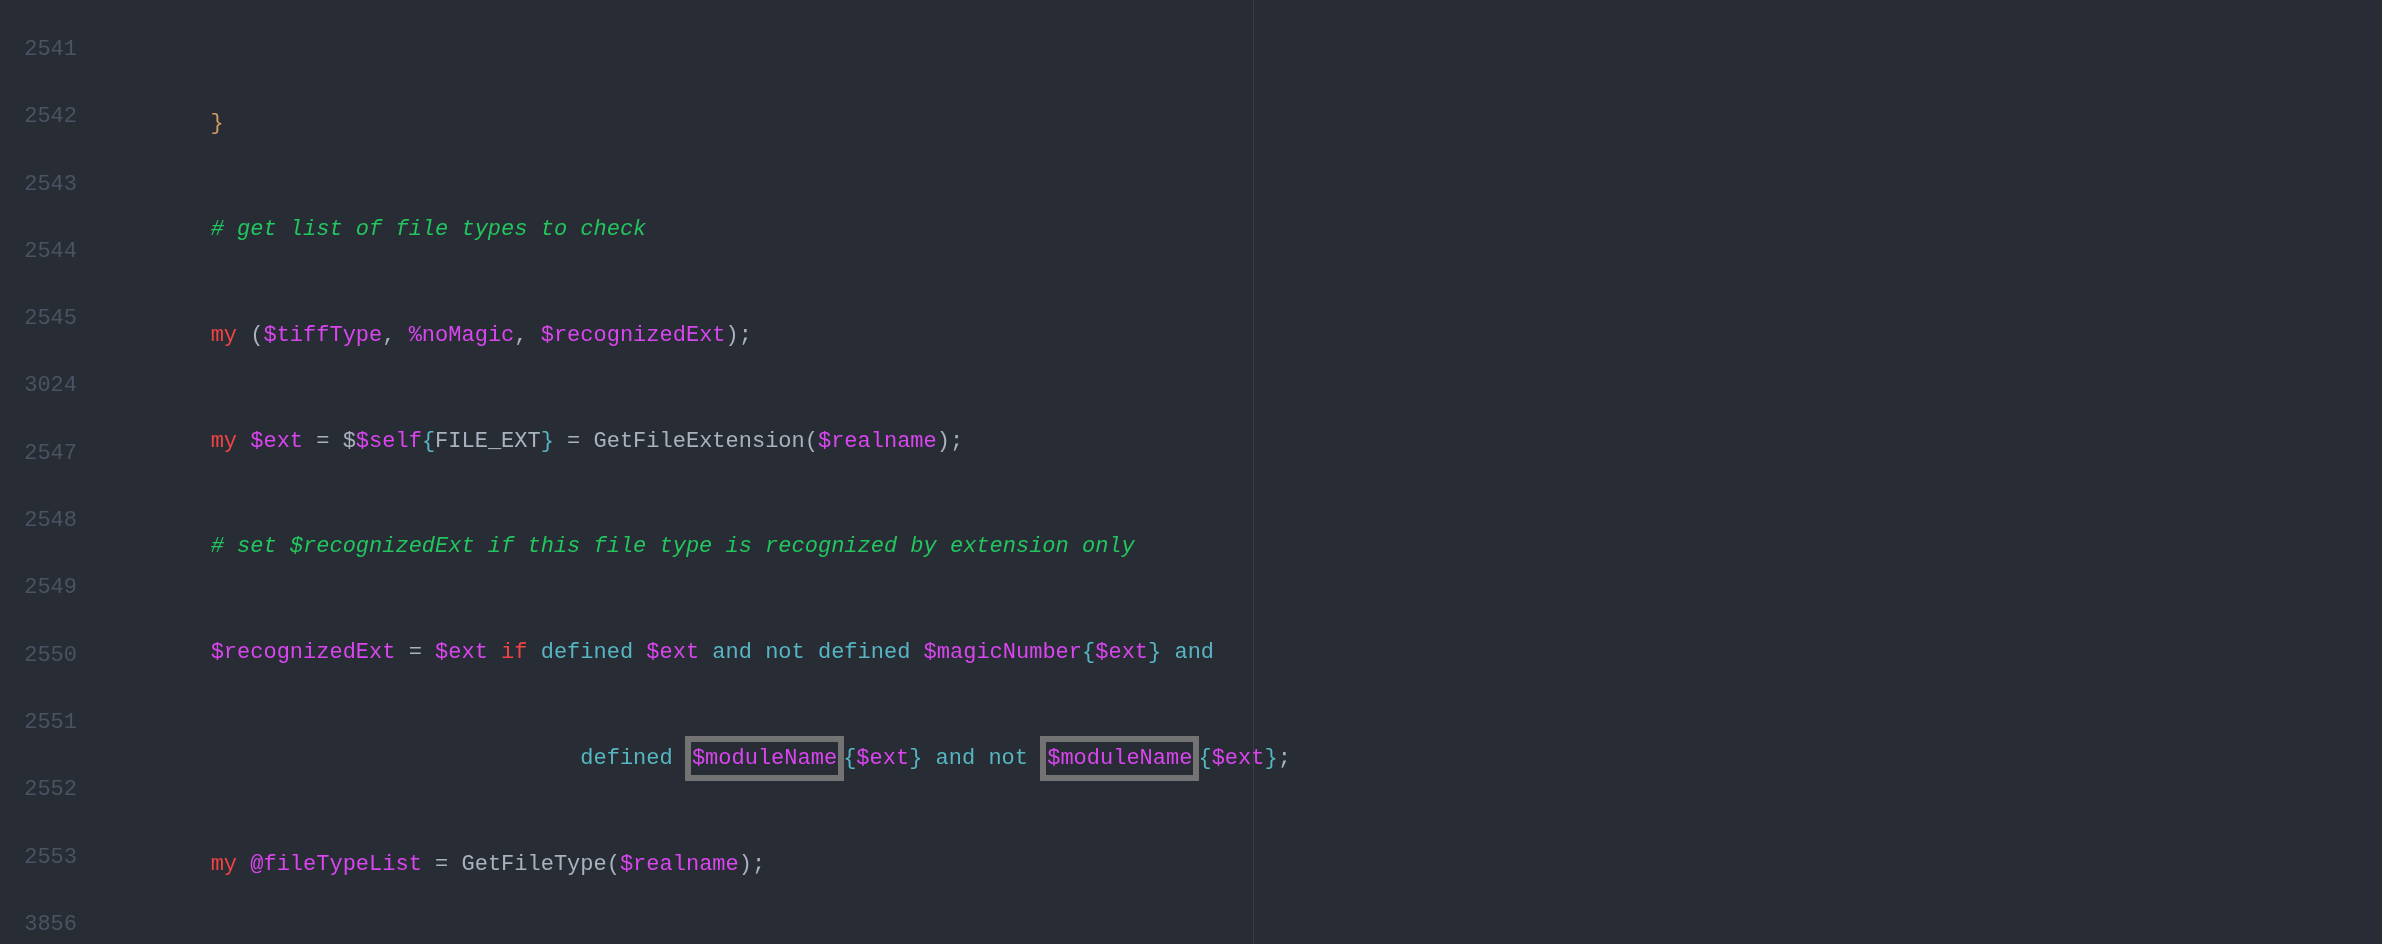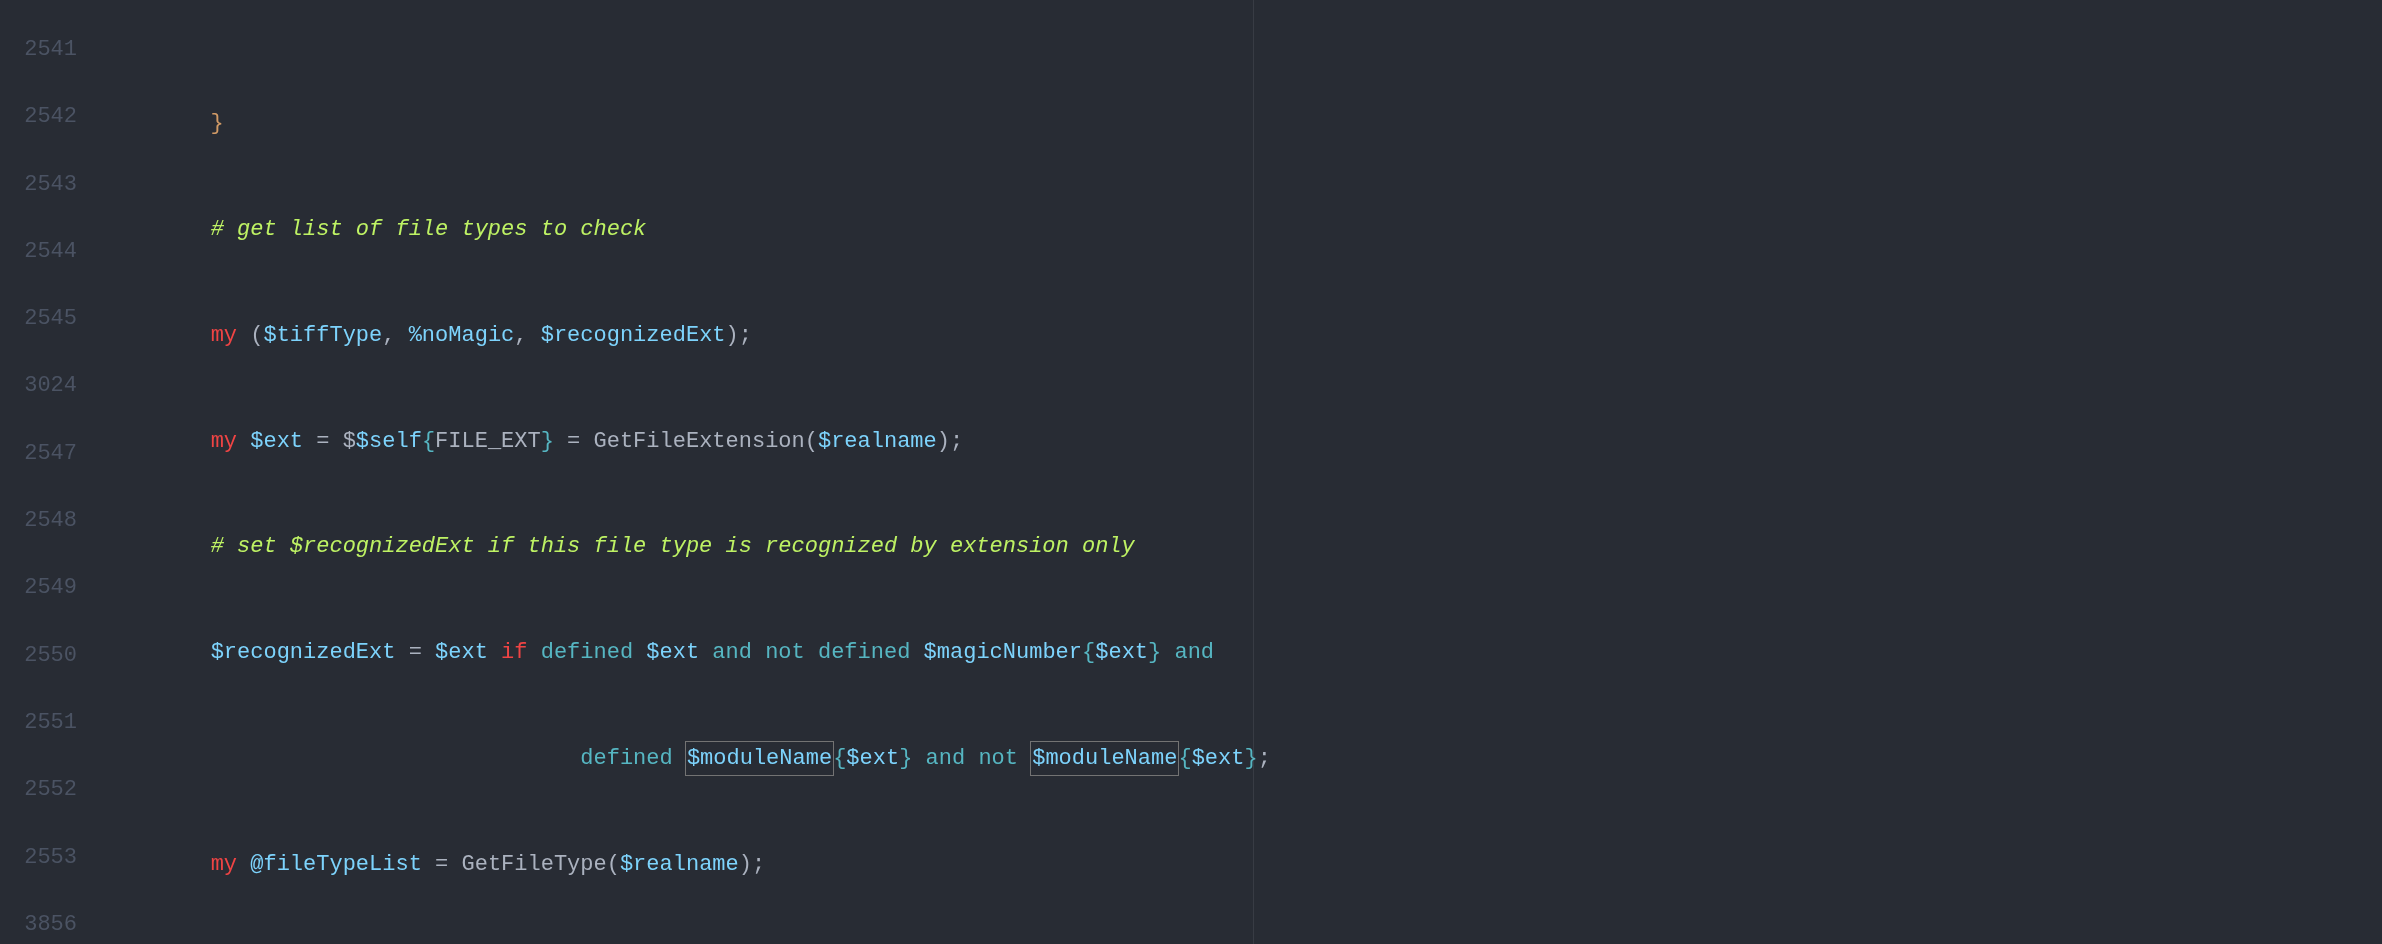--- a/index.html
+++ b/index.html
@@ -22,28 +22,28 @@
   color: #4b5363;
   user-select: none;
   flex-shrink: 0;
 }
 .code {
   white-space: pre;
   position: relative;
 }
 .line { height: 35.3px; margin-top: 32px; }
 .code-line { height: 35.3px; white-space: pre; }
-.c-comment { color: #bef264; font-style: italic; }
+.c-comment { color: #22c55e; font-style: italic; }
 .c-keyword { color: #ef4444; }
-.c-var { color: #7dd3fc; }
+.c-var { color: #d946ef; }
 .c-teal { color: #56b6c2; }
 .c-brace { color: #d19a66; }
 .c-default { color: #abb2bf; }
 .hl-box {
-  border: 1px solid #737373;
+  border: 6px solid #737373;
   padding: 4px 1px;
   margin: 8px -1px;
 }
 .rule {
   position: absolute;
   top: 0;
   bottom: 0;
   left: 1148px;
   width: 1px;
   background: rgba(171,178,191,0.12);

